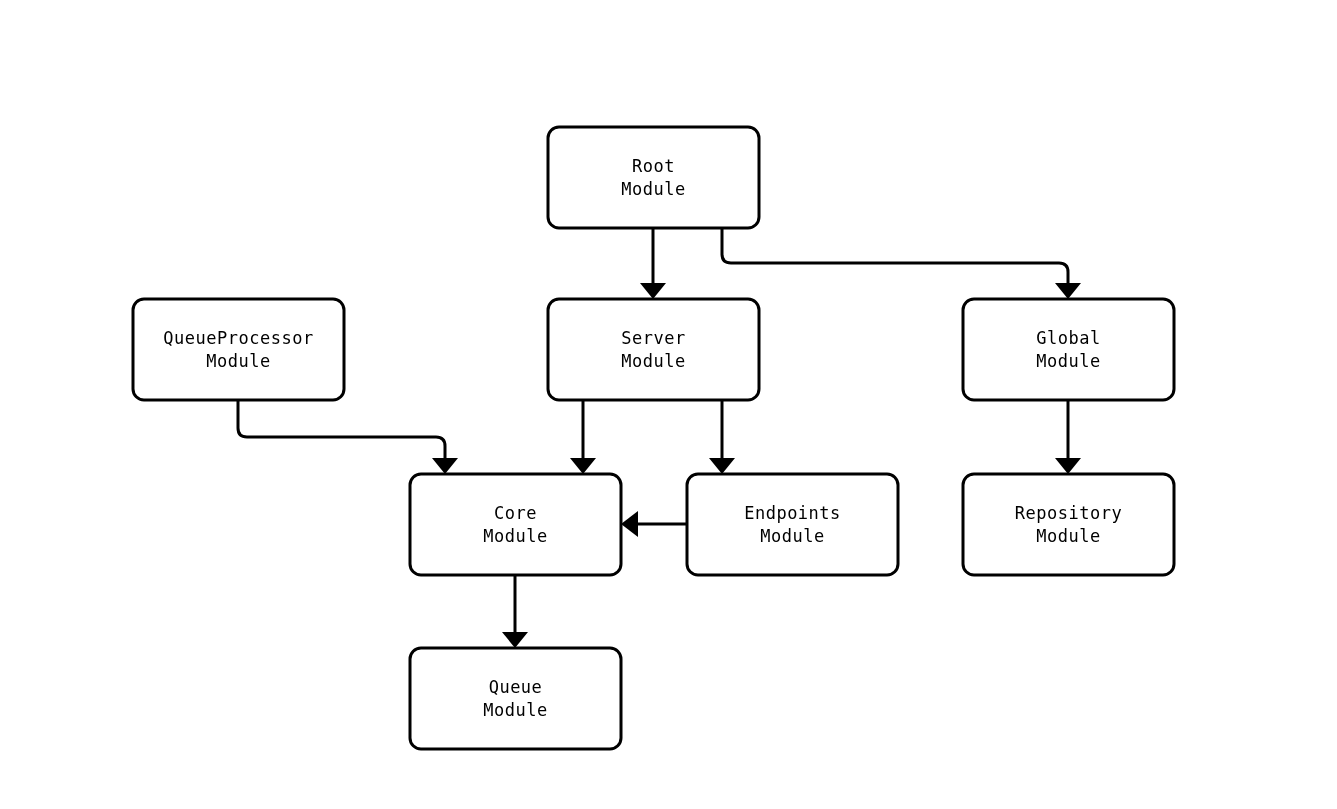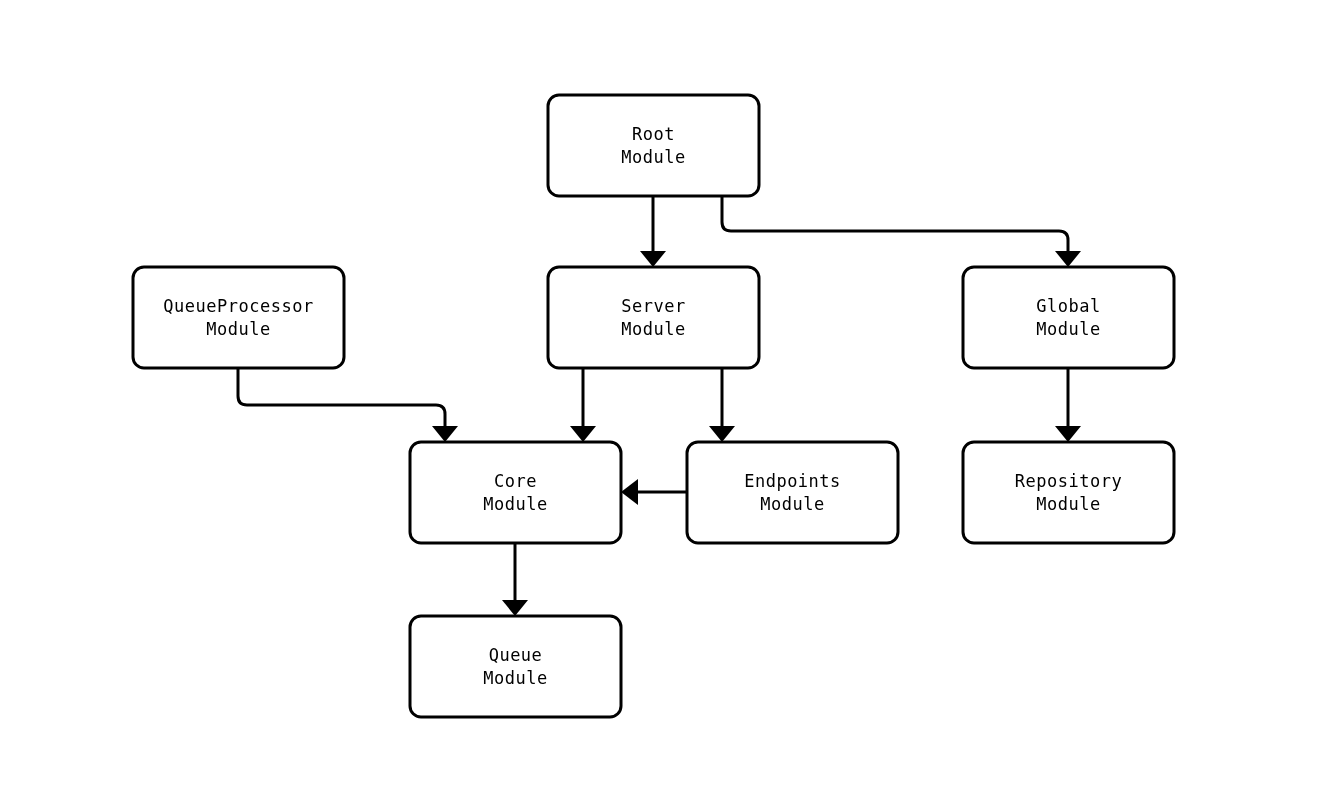--- a/index.html
+++ b/index.html
@@ -11,20 +11,21 @@
     width: 1337px;
     height: 809px;
     overflow: hidden;
     font-family: "DejaVu Sans Mono", "Liberation Mono", monospace;
   }
   #diagram-canvas {
     position: relative;
     width: 1337px;
     height: 678px;
     background: #ffffff;
+    margin-top: 32px;
   }
   #diagram-svg {
     position: absolute;
     top: 0;
     left: 0;
     width: 1337px;
     height: 809px;
     display: block;
   }
   .node-box {

